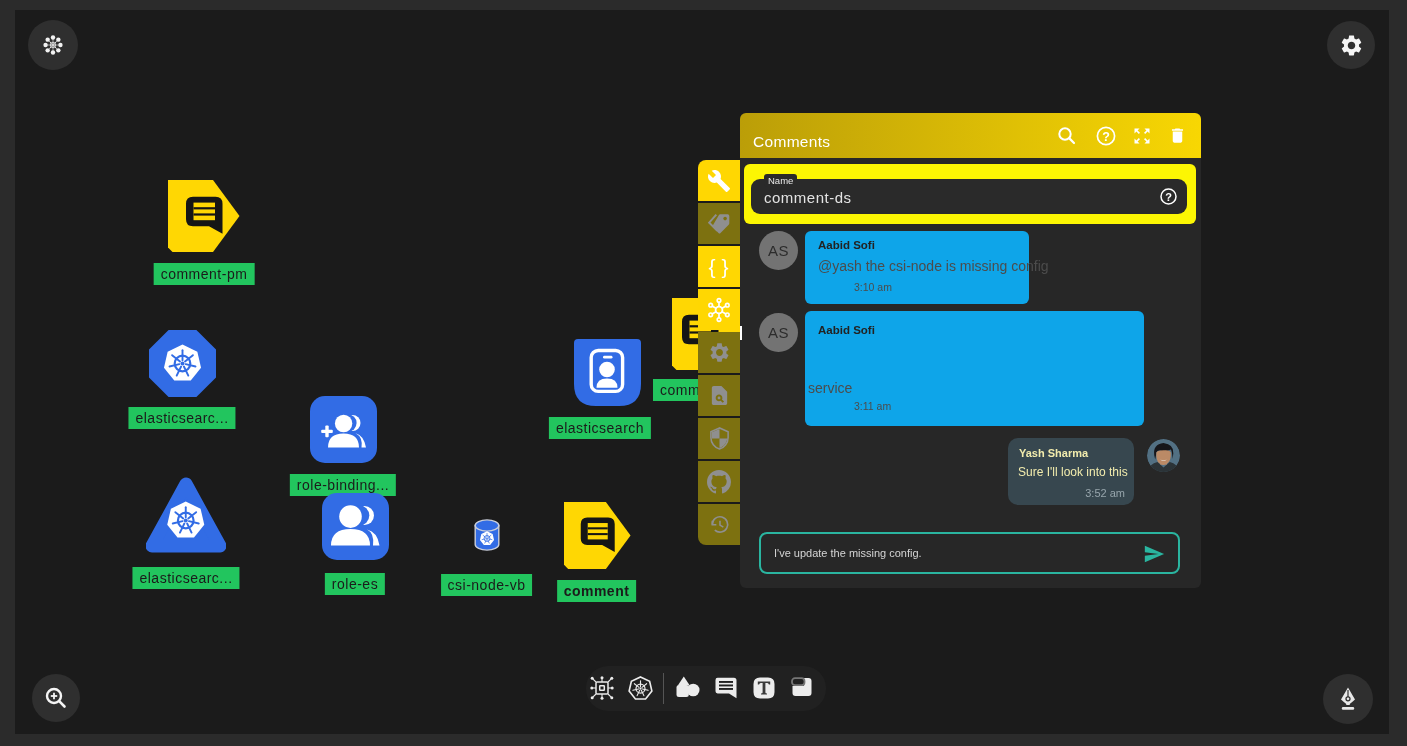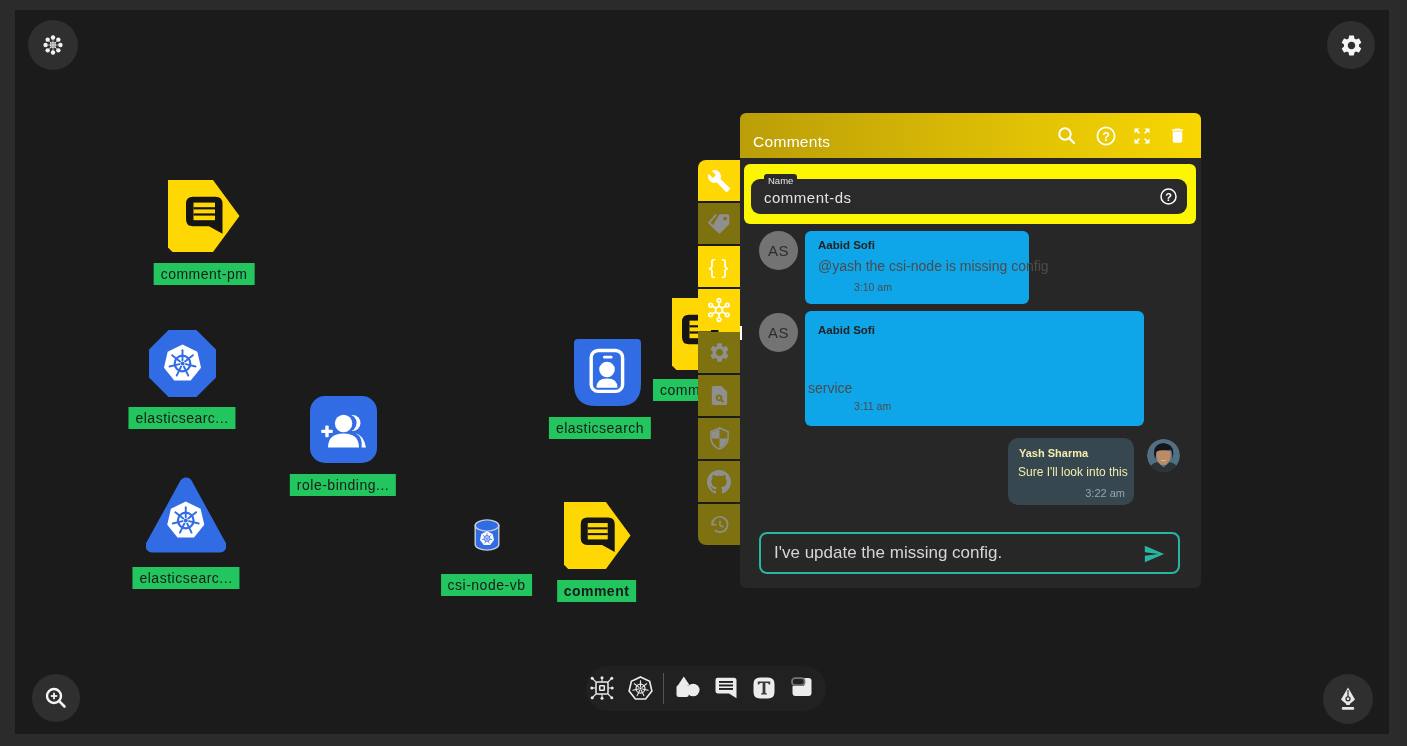--- a/index.html
+++ b/index.html
@@ -30,21 +30,21 @@
     display:flex; align-items:center; justify-content:center; font-size:15px; letter-spacing:0.5px; }
   .bubble { position:absolute; background:#0ea5e9; border-radius:6px; padding:24px 13px; }
   .bubble .bname { font-weight:bold; font-size:11.5px; color:#222; white-space:nowrap; }
   .bubble .btext { font-size:14px; color:#4c4c4c; white-space:nowrap; }
   .bubble .btime { font-size:10.5px; color:#4c4c4c; white-space:nowrap;margin-left:36px; }
   #ybubble { position:absolute; background:#37474f; border-radius:10px; text-align:right; padding:8px 11px; }
   #ybubble .bname { font-weight:bold; font-size:11px; color:#f2ecad; white-space:nowrap; }
   #ybubble .btext { font-size:12px; color:#f2ecad; white-space:nowrap; }
   #ybubble .btime { font-size:11px; color:#97a5ac; white-space:nowrap; }
   #chatinput { position:absolute; left:19px; top:374px; width:421px; height:42px;
-    border:2px solid #2ab5a0; border-radius:8px; color:#d5d5d5; font-size:17px;
+    border:2px solid #2ab5a0; border-radius:8px; color:#d5d5d5; font-size:11px;
     display:flex; align-items:center; padding-left:13px; }
   
   #btoolbar { position:absolute; left:586px; top:666px; width:240px; height:45px;
     background:#212121; border-radius:22px; }
 </style>
 </head>
 <body>
 <div id="stage">
   <div id="canvas"></div>
 
@@ -169,20 +169,31 @@
   </div>
 
   <div class="node" style="left:146px; top:477px; z-index:2;">
     <svg width="80" height="80" viewBox="0 0 80 80">
       <path d="M40 7 L74 69 L6 69 Z" fill="#326ce5" stroke="#326ce5" stroke-width="13" stroke-linejoin="round"></path>
       <use href="#k8s" transform="translate(19.75,23.5)"></use>
     </svg>
     <div class="nlabel" style="left:40px; top:90px; transform:translateX(-50%);">elasticsearc...</div>
   </div>
 
+  <div class="node" style="left:322px; top:493px; z-index:2;">
+    <svg width="67" height="67" viewBox="0 0 67 67">
+      <rect width="67" height="67" rx="15" fill="#326ce5"></rect>
+      <circle cx="42.5" cy="22.5" r="9.5" fill="#fff"></circle>
+      <circle cx="37" cy="22.5" r="10.3" fill="#326ce5"></circle>
+      <path d="M51 52.5 Q52.5 40 45 36.5 Q55.5 39 57.5 52.5 Z" fill="#fff"></path>
+      <circle cx="28.5" cy="23.6" r="11.3" fill="#fff"></circle>
+      <path d="M9 52.5 Q9 36 28.5 36 Q48 36 48 52.5 Z" fill="#fff"></path>
+    </svg>
+    <div class="nlabel" style="left:33px; top:80px; transform:translateX(-50%);">role-es</div>
+  </div>
 
   <div class="node" style="left:473.5px; top:519px; z-index:2;">
     <svg width="26" height="32" viewBox="0 0 26 32">
       <path d="M1.2 6.5 L1.2 25.5 A11.8 5.6 0 0 0 24.8 25.5 L24.8 6.5 Z" fill="#326ce5" stroke="#c9cedb" stroke-width="1.4"></path>
       <ellipse cx="13" cy="6.5" rx="11.8" ry="5.6" fill="#326ce5" stroke="#c9cedb" stroke-width="1.4"></ellipse>
       <use href="#k8s" transform="translate(5.4,11.9) scale(0.38)"></use>
     </svg>
     <div class="nlabel" style="left:13px; top:55px; transform:translateX(-50%);">csi-node-vb</div>
   </div>
 
@@ -318,21 +329,21 @@
       <div class="avatar" style="left:19px; top:155px; width:39px; height:39px;">AS</div>
       <div class="bubble" style="left:65px; top:153px; width:339px; height:115px;">
         <div class="bname" style="position:absolute; left:13px; top:13px;">Aabid Sofi</div>
         <div class="btext" style="position:absolute; left:3px; top:69px;">service</div>
         <div class="btime" style="position:absolute; left:13px; top:89px;">3:11 am</div>
       </div>
 
       <div id="ybubble" style="left:268px; top:280px; width:126px; height:67px;">
         <div class="bname" style="position:absolute; left:11px; top:9px;">Yash Sharma</div>
         <div class="btext" style="position:absolute; left:10px; top:27px;">Sure I'll look into this</div>
-        <div class="btime" style="position:absolute; right:9px; top:49px;">3:22 am</div>
+        <div class="btime" style="position:absolute; right:9px; top:49px;">3:52 am</div>
       </div>
       <div id="yavatar" style="position:absolute; left:407px; top:281px; width:33px; height:33px; border-radius:50%; overflow:hidden;">
         <svg width="33" height="33" viewBox="0 0 33 33">
           <circle cx="16.5" cy="16.5" r="16.5" fill="#527083"></circle>
           <path d="M7.2 16 Q5.8 5.5 16.5 4.1 Q27.2 5.5 26.3 14.5 L25.6 20 Q25.2 12.3 23.8 10.6 Q19 13 13.2 11.6 Q10.3 11 9.6 13.2 L8.2 20.5 Z" fill="#16161a"></path>
           <path d="M9.3 13.5 Q8.8 21.5 12.2 24.3 Q16.5 27.6 20.9 24.1 Q24.3 21 23.8 13.3 Q22.5 10.6 16.5 11.3 Q9.8 11.8 9.3 13.5 Z" fill="#bb8a66"></path>
           <path d="M0.5 33 Q2.5 24.5 10.5 23 L16.5 28.5 L22.8 23 Q30.5 24.5 32.5 33 Z" fill="#2b3337"></path>
           <path d="M13 22 L16.5 25 L20 22 L20 25.5 L13 25.5 Z" fill="#bb8a66"></path>
           <path d="M13.2 20.2 Q16.5 22.6 19.8 20.2 Q16.6 24 13.2 20.2 Z" fill="#f3efe9"></path>
         </svg>

